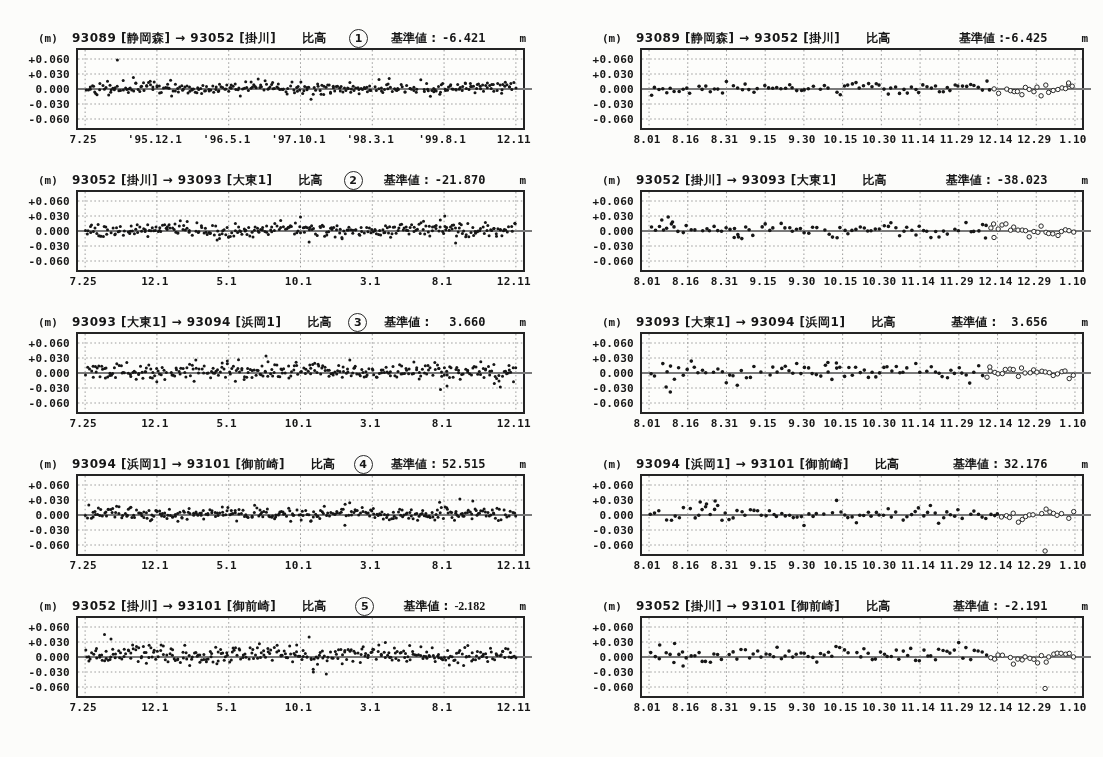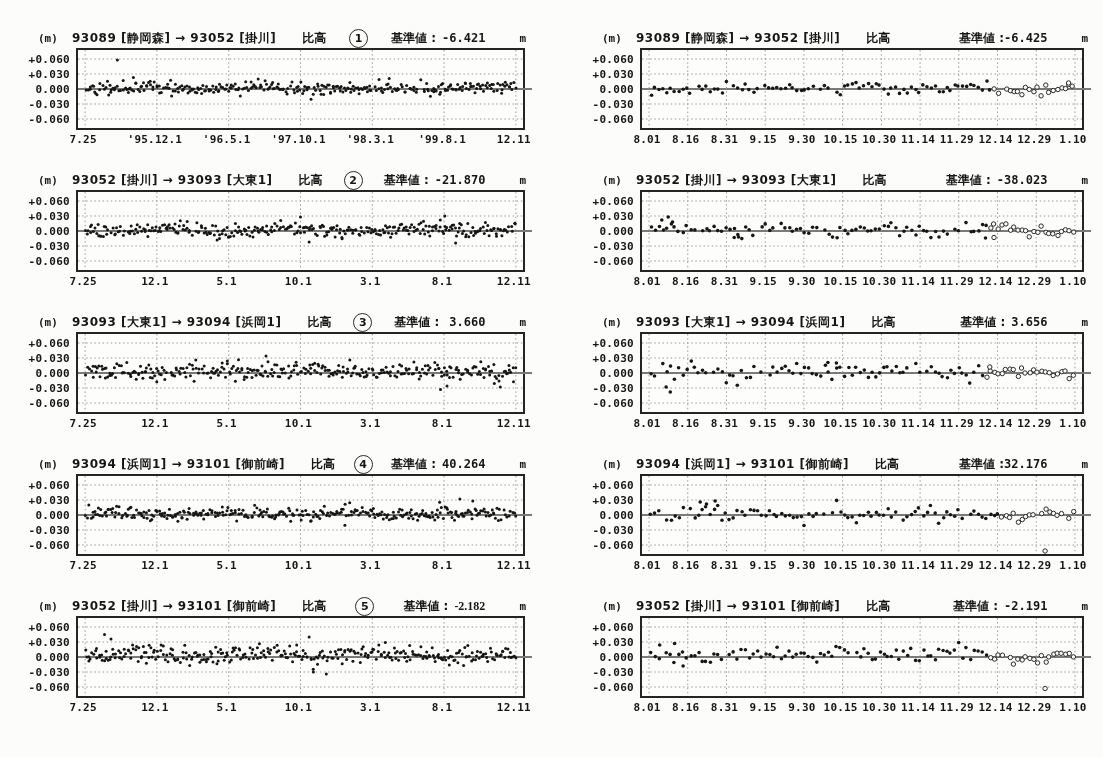--- a/index.html
+++ b/index.html
@@ -784,21 +784,21 @@
       </div>
     </div>
     <div class="chart-block">
       <div class="chart-header">
         <span class="hdr-unit">(m)</span>
         <span class="hdr-title">93093 [大東1] → 93094 [浜岡1]</span>
         <span class="hdr-measure">比高</span>
         <span class="hdr-spacer">
           <span class="badge">3</span>
         </span>
-        <span class="hdr-ref"><span class="ref-label">基準値 :</span><span class="ref-num" style="margin-left: 10px;">3.660</span></span>
+        <span class="hdr-ref"><span class="ref-label">基準値 :</span><span class="ref-num" style="margin-left: 20px;">3.660</span></span>
         <span class="hdr-m">m</span>
       </div>
       <div class="chart-body">
         <div class="y-labels">
           <span class="y-tick-label" style="top: 6px;">+0.060</span>
           <span class="y-tick-label" style="top: 21px;">+0.030</span>
           <span class="y-tick-label" style="top: 36px;">0.000</span>
           <span class="y-tick-label" style="top: 51px;">-0.030</span>
           <span class="y-tick-label" style="top: 66px;">-0.060</span>
         </div>
@@ -1147,21 +1147,21 @@
       </div>
     </div>
     <div class="chart-block">
       <div class="chart-header">
         <span class="hdr-unit">(m)</span>
         <span class="hdr-title">93094 [浜岡1] → 93101 [御前崎]</span>
         <span class="hdr-measure">比高</span>
         <span class="hdr-spacer">
           <span class="badge">4</span>
         </span>
-        <span class="hdr-ref"><span class="ref-label">基準値 :</span><span class="ref-num" style="margin-left: 6px;">40.264</span></span>
+        <span class="hdr-ref"><span class="ref-label">基準値 :</span><span class="ref-num" style="margin-left: 6px;">52.515</span></span>
         <span class="hdr-m">m</span>
       </div>
       <div class="chart-body">
         <div class="y-labels">
           <span class="y-tick-label" style="top: 6px;">+0.060</span>
           <span class="y-tick-label" style="top: 21px;">+0.030</span>
           <span class="y-tick-label" style="top: 36px;">0.000</span>
           <span class="y-tick-label" style="top: 51px;">-0.030</span>
           <span class="y-tick-label" style="top: 66px;">-0.060</span>
         </div>
@@ -2208,21 +2208,21 @@
         <span class="x-tick-label" style="left: 394.24px;">12.29</span>
         <span class="x-tick-label" style="left: 432.96px;">1.10</span>
       </div>
     </div>
     <div class="chart-block">
       <div class="chart-header">
         <span class="hdr-unit">(m)</span>
         <span class="hdr-title">93093 [大東1] → 93094 [浜岡1]</span>
         <span class="hdr-measure">比高</span>
         <span class="hdr-spacer"></span>
-        <span class="hdr-ref"><span class="ref-label">基準値 :</span><span class="ref-num" style="margin-left: 6px;">3.656</span></span>
+        <span class="hdr-ref"><span class="ref-label">基準値 :</span><span class="ref-num" style="margin-left: 15px;">3.656</span></span>
         <span class="hdr-m">m</span>
       </div>
       <div class="chart-body">
         <div class="y-labels">
           <span class="y-tick-label" style="top: 6px;">+0.060</span>
           <span class="y-tick-label" style="top: 21px;">+0.030</span>
           <span class="y-tick-label" style="top: 36px;">0.000</span>
           <span class="y-tick-label" style="top: 51px;">-0.030</span>
           <span class="y-tick-label" style="top: 66px;">-0.060</span>
         </div>
@@ -2371,21 +2371,21 @@
         <span class="x-tick-label" style="left: 394.24px;">12.29</span>
         <span class="x-tick-label" style="left: 432.96px;">1.10</span>
       </div>
     </div>
     <div class="chart-block">
       <div class="chart-header">
         <span class="hdr-unit">(m)</span>
         <span class="hdr-title">93094 [浜岡1] → 93101 [御前崎]</span>
         <span class="hdr-measure">比高</span>
         <span class="hdr-spacer"></span>
-        <span class="hdr-ref"><span class="ref-label">基準値 :</span><span class="ref-num" style="">32.176</span></span>
+        <span class="hdr-ref"><span class="ref-label">基準値 :</span><span class="ref-num" style="margin-left: 6px;">32.176</span></span>
         <span class="hdr-m">m</span>
       </div>
       <div class="chart-body">
         <div class="y-labels">
           <span class="y-tick-label" style="top: 6px;">+0.060</span>
           <span class="y-tick-label" style="top: 21px;">+0.030</span>
           <span class="y-tick-label" style="top: 36px;">0.000</span>
           <span class="y-tick-label" style="top: 51px;">-0.030</span>
           <span class="y-tick-label" style="top: 66px;">-0.060</span>
         </div>

